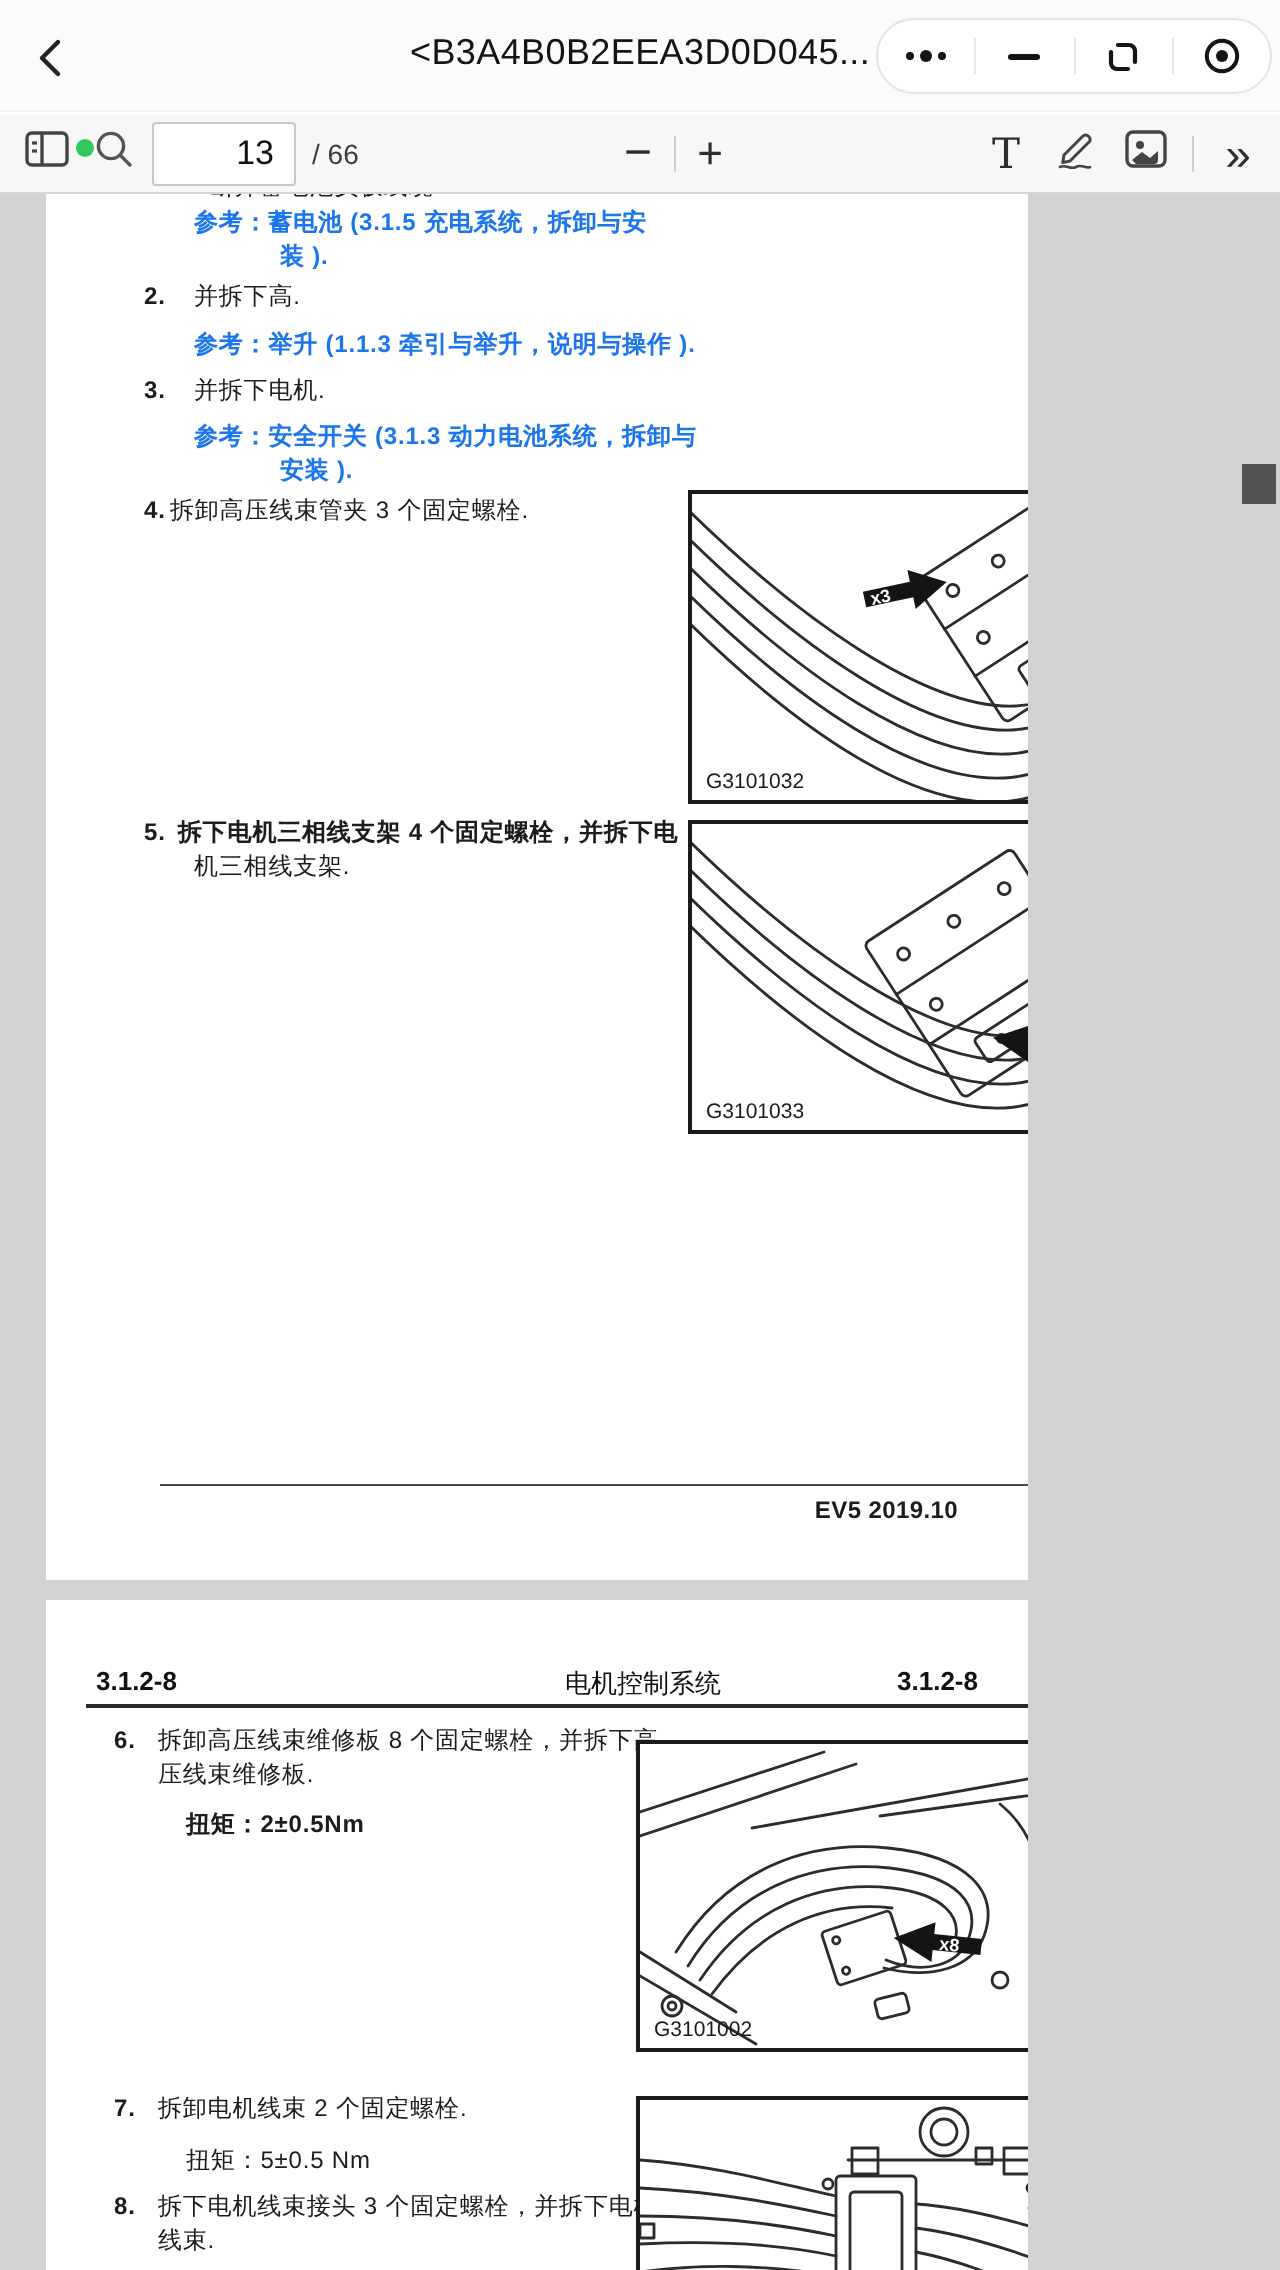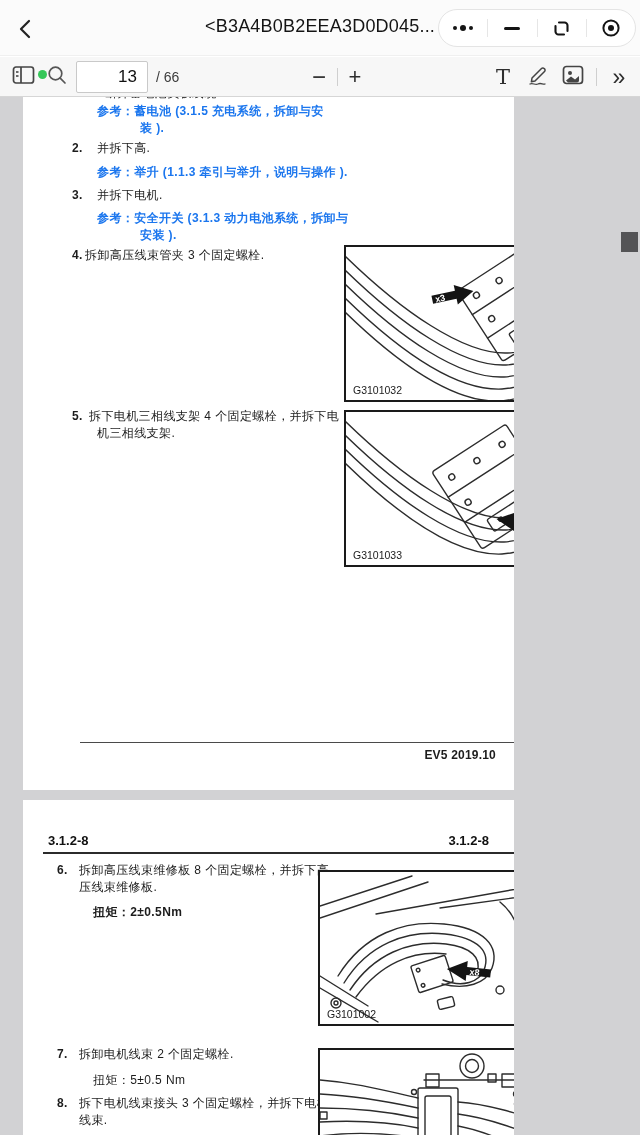--- a/index.html
+++ b/index.html
@@ -188,21 +188,21 @@
         </g>
         <g transform="translate(84,42) rotate(-12)">
           <polygon points="0,7 24,7 24,1 42,11 24,21 24,15 0,15" fill="#141414"></polygon>
           <text class="mk" x="3" y="14.5">x3</text>
         </g>
         <text class="lbl" x="7" y="147">G3101032</text>
       </svg>
     </div>
 
     <div class="t12 num" style="left:49px; top:313px;">5.</div>
-    <div class="t12" style="left:66px; top:313px;">拆下电机三相线支架 4 个固定螺栓，并拆下电</div>
+    <div class="t12" style="left:66px; top:313px;font-weight:bold;">拆下电机三相线支架 4 个固定螺栓，并拆下电</div>
     <div class="t12" style="left:74px; top:330px;">机三相线支架.</div>
 
     <div class="fig" style="left:321px; top:313px; width:247px; height:157px;">
       <svg width="243" height="153" viewBox="0 0 243 153">
         <path d="M-4,6 C55,64 118,108 162,106 C200,104 226,62 246,20"></path>
         <path d="M-4,20 C55,78 116,120 160,118 C198,116 226,76 246,34"></path>
         <path d="M-4,34 C55,92 114,132 158,130 C196,128 226,90 246,48"></path>
         <path d="M-4,48 C55,106 112,144 156,142 C194,140 226,104 246,62"></path>
         <g transform="rotate(-33 150 78)">
           <rect x="106" y="28" width="88" height="92" rx="3"></rect>
@@ -219,25 +219,26 @@
         </g>
         <g transform="translate(152,96) rotate(8)">
           <polygon points="44,7 20,7 20,1 0,11 20,21 20,15 44,15" fill="#141414"></polygon>
           <text class="mk" x="23" y="14.5">x4</text>
         </g>
         <text class="lbl" x="7" y="147">G3101033</text>
       </svg>
     </div>
 
     <div class="rule" style="left:57px; top:645px; width:506px; height:1px;"></div>
-    <div class="t12 num" style="right:18px; top:652px; letter-spacing:0.2px;margin-left:44px;">EV5 2019.10</div>
+    <div class="t12 num" style="right:35px; top:652px; letter-spacing:0.2px;margin-left:44px;">EV5 2019.10</div>
   </div>
 
   <div class="page page2">
     <div class="hdr hdr-b" style="left:25px; top:33px;">3.1.2-8</div>
+    <div class="hdr" style="left:0; top:33px; width:597px; text-align:center;">电机控制系统</div>
     <div class="hdr hdr-b" style="right:25px; top:33px;">3.1.2-8</div>
     <div class="rule" style="left:20px; top:52px; width:557px; height:2px; background:#2b2b2b;"></div>
 
     <div class="t12 num" style="left:34px; top:64px;">6.</div>
     <div class="t12" style="left:56px; top:64px;">拆卸高压线束维修板 8 个固定螺栓，并拆下高</div>
     <div class="t12" style="left:56px; top:81px;text-align:right;">压线束维修板.</div>
     <div class="t12" style="left:70px; top:106px;font-weight:bold;">扭矩：2±0.5Nm</div>
 
     <div class="fig" style="left:295px; top:70px; width:240px; height:156px;">
       <svg width="236" height="152" viewBox="0 0 236 152">

